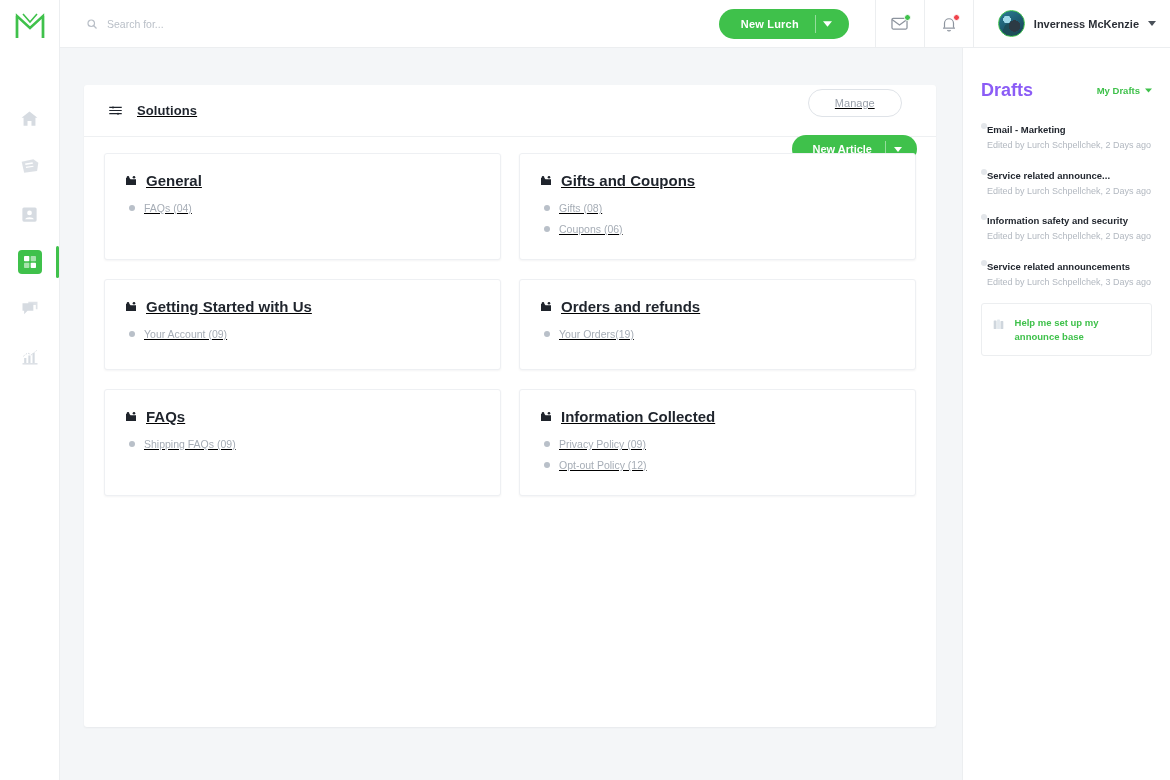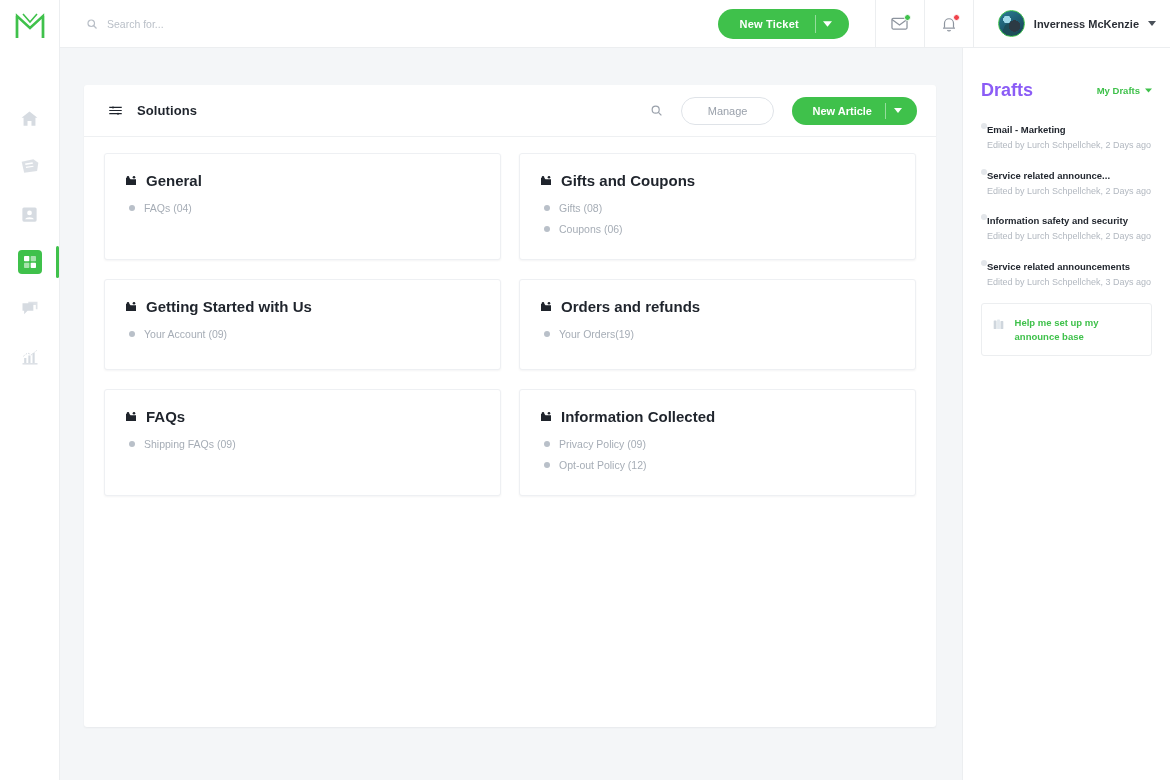--- a/index.html
+++ b/index.html
@@ -98,33 +98,33 @@
       linear-gradient(150deg, #2b7f96 0%, #1f5f74 45%, #143f52 100%);
     border: 1.5px solid #3fc14b;
     flex: 0 0 27px;
   }
   .user-name { font-size: 11px; color: #2b2f36; font-weight: bold; }
 
   
   .content-row { flex: 1 1 auto; display: flex; min-height: 0; }
   .content {
     flex: 1 1 auto; background: #f4f6f8;
-    padding: 37px 26px 0 24px; min-width: 0;
+    padding: 37px 26px 0 24px; min-width: 0; text-decoration: underline;
   }
   .panel {
     background: #fff; border-radius: 3px; height: 642px;
     box-shadow: 0 1px 2px rgba(34,41,55,.06);
     display: flex; flex-direction: column; overflow: hidden;
   }
   .panel-head {
     height: 52px; border-bottom: 1px solid #eef0f2;
     display: flex; align-items: center; padding: 0 19px 0 24px; gap: 14px;
   }
   .panel-title { font-size: 13px; font-weight: bold; color: #1f242c; letter-spacing: .1px; }
-  .panel-head-right { margin-left: auto; display: flex; align-items: center; gap: 18px; }
+  .panel-head-right { margin-left: auto; display: flex; align-items: center; gap: 18px; flex-direction: column; }
   .btn-manage {
     border: 1px solid #dfe3e8; background: #fff; border-radius: 16px;
     height: 28px; padding: 0 26px; font-size: 11px; color: #9aa1ab;
     font-family: "Liberation Sans", sans-serif; cursor: pointer;
   }
   .btn-new-article {
     display: flex; align-items: center; background: #3fc14b; color: #fff;
     height: 28px; border-radius: 15px; cursor: pointer; border: none;
   }
   .btn-new-article .na-label { font-size: 11px; font-weight: bold; padding: 0 13px 0 20px; }
@@ -240,21 +240,21 @@
     <div class="topbar">
       <div class="search-box">
         <svg width="12" height="12" viewBox="0 0 24 24" fill="none" stroke="#b9bfc7" stroke-width="2.4">
           <circle cx="10.5" cy="10.5" r="6.5"></circle>
             <path d="M15.5 15.5 L21 21"></path>
         </svg>
         <input class="search-input" value="" placeholder="Search for..." style="">
       </div>
 
       <button class="new-ticket">
-        <span class="nt-label">New Ticket</span>
+        <span class="nt-label">New Lurch</span>
         <span class="nt-caret">
           <svg width="9" height="6" viewBox="0 0 10 6" fill="#fff">
               <path d="M0 0 L5 6 L10 0 Z"></path>
             </svg>
         </span>
       </button>
 
       <div class="topbar-sep"></div>
       <div class="icon-btn">
         <svg width="19" height="19" viewBox="0 0 24 24" fill="none" stroke="#8d949e" stroke-width="1.6">

